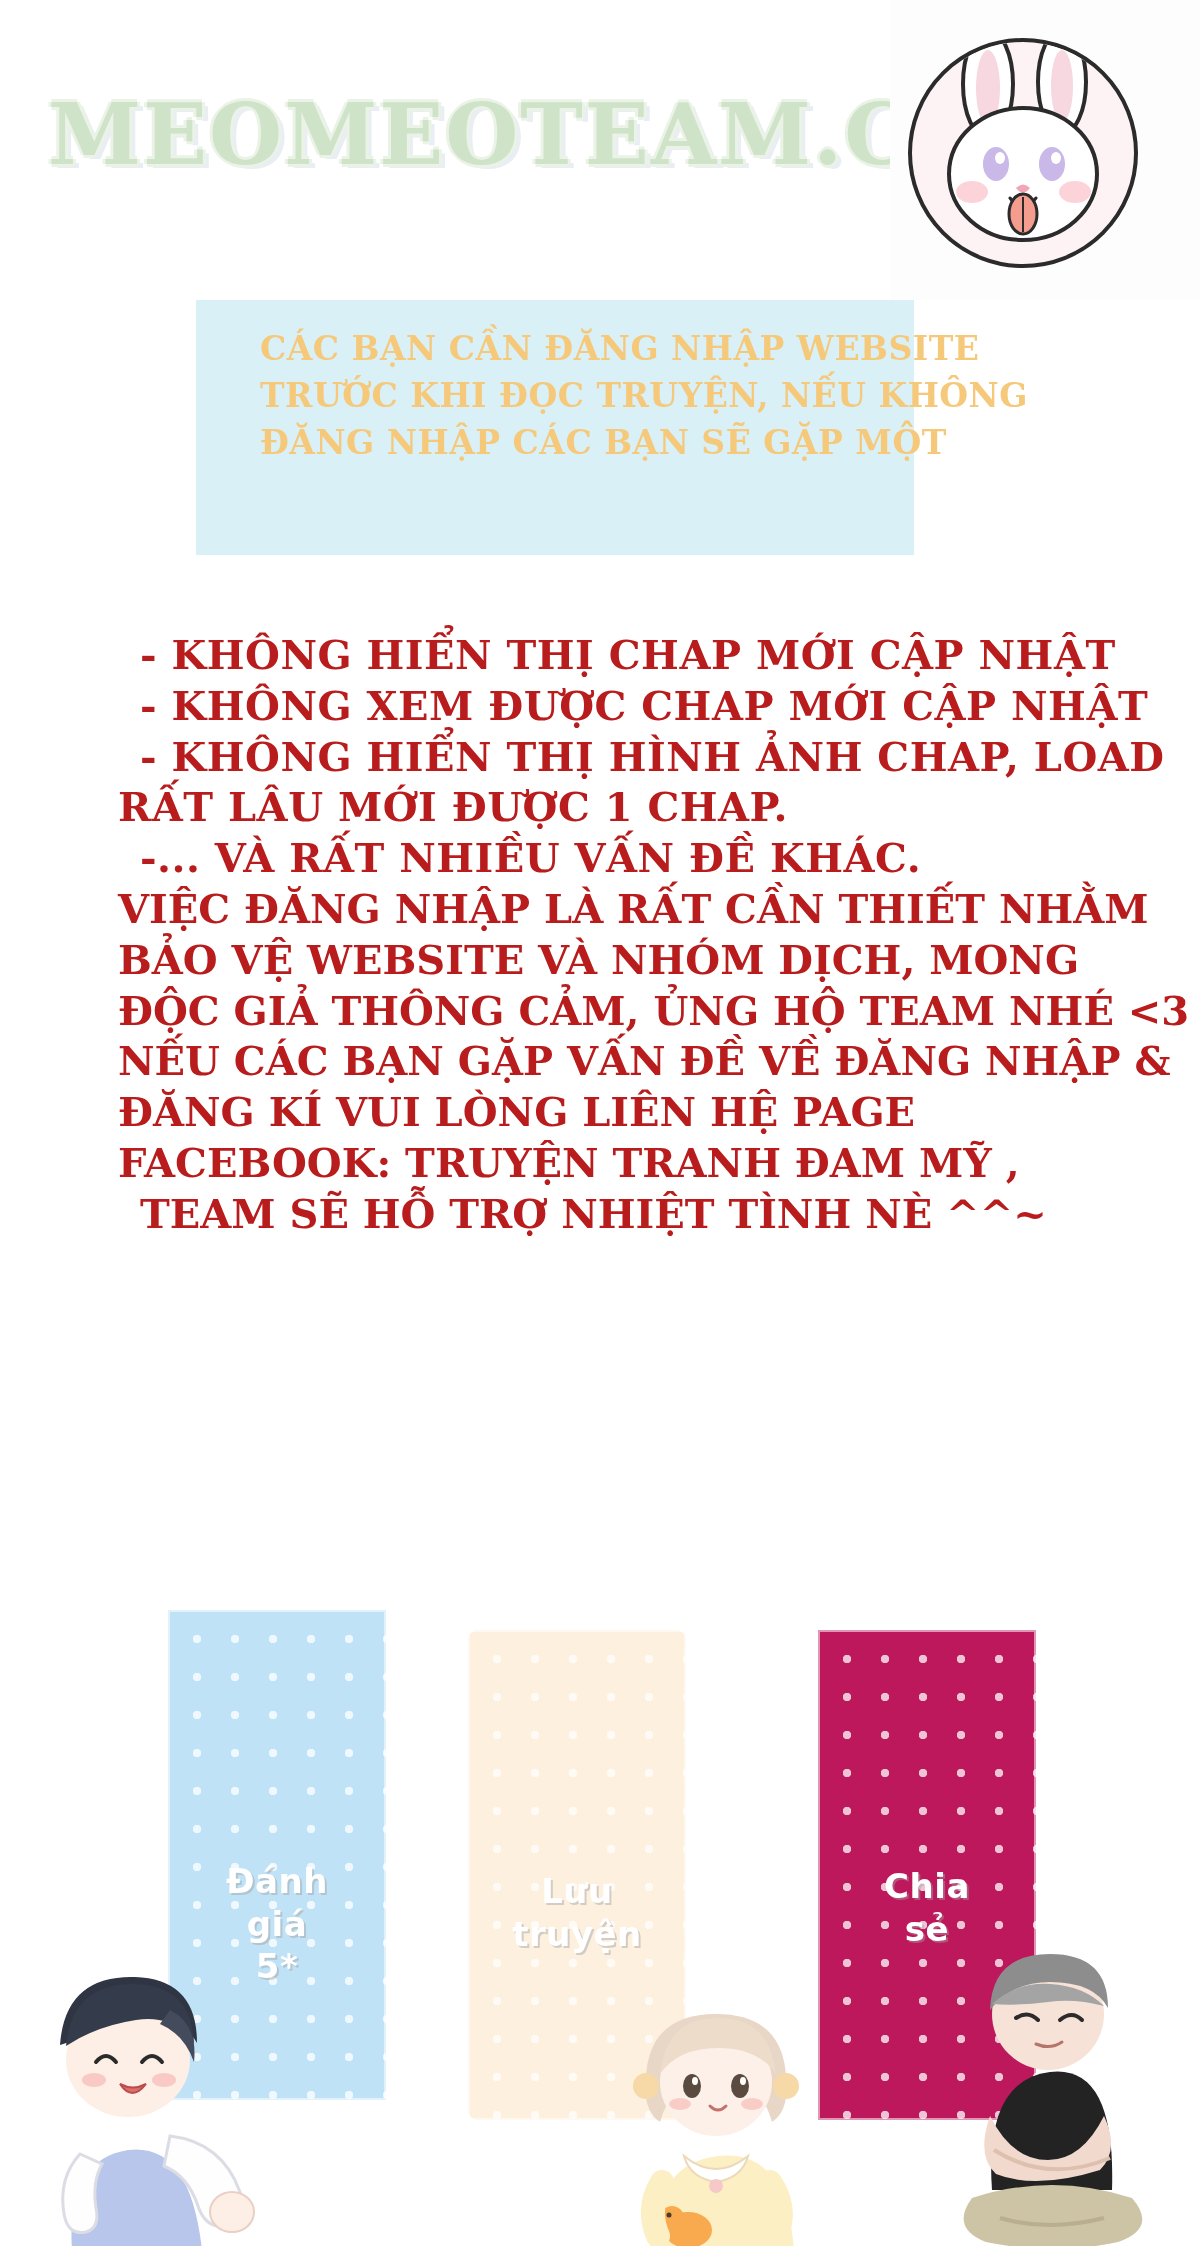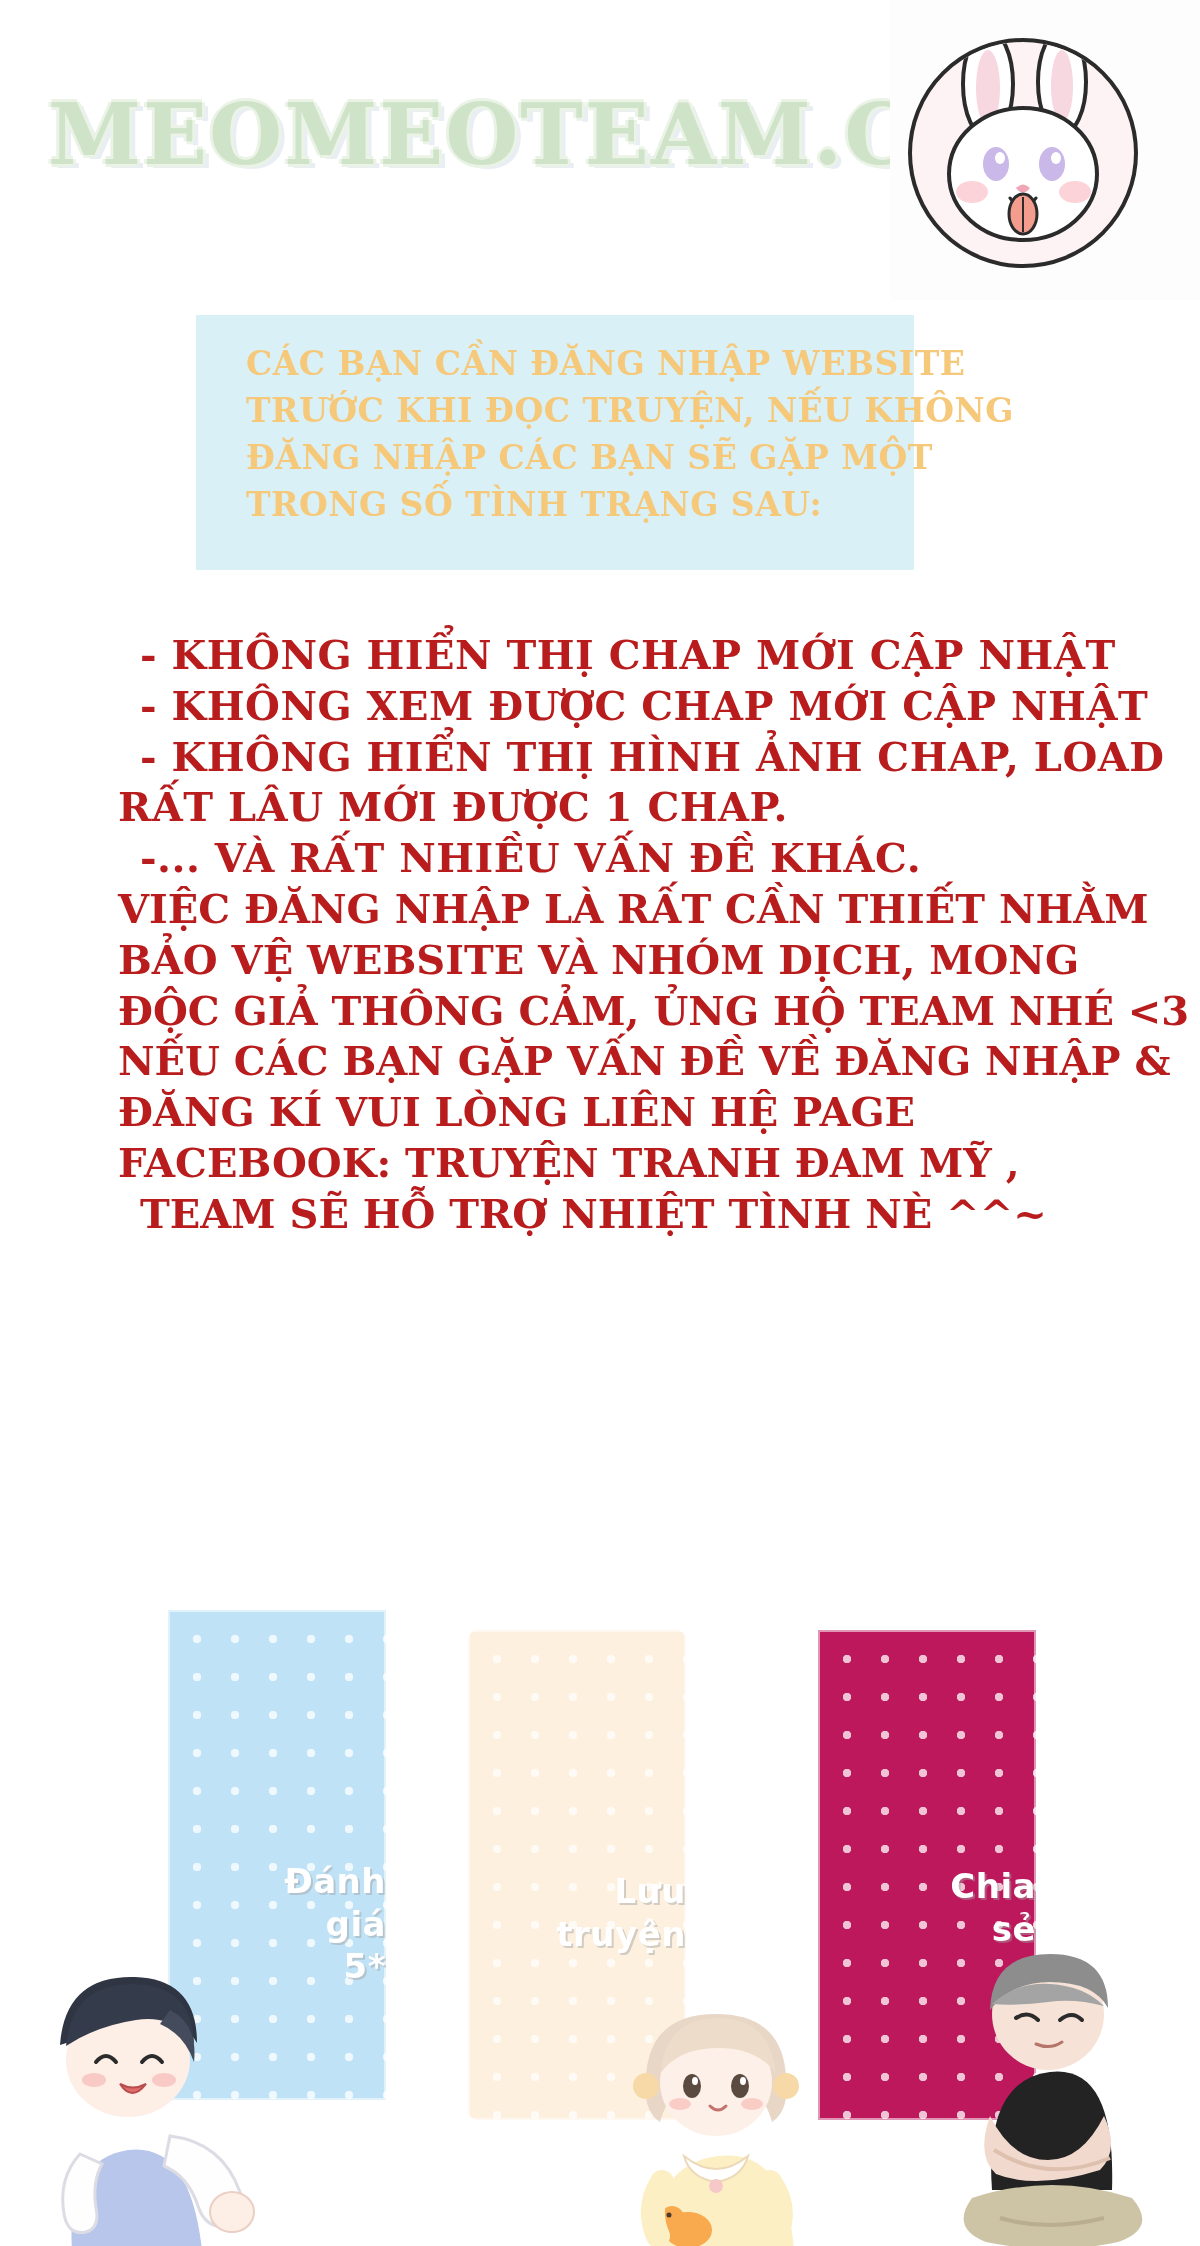--- a/index.html
+++ b/index.html
@@ -59,25 +59,25 @@
     border-radius: 50%;
     background: #fdf3f4;
     border: 4px solid #2b2b2b;
     overflow: hidden;
   }
 
   
   .notice-box {
     position: absolute;
     left: 196px;
-    top: 315px;
+    top: 300px;
     width: 718px;
     min-height: 255px;
     background: #d9f0f7;
-    padding: 26px 30px 26px 50px;
+    padding: 26px 30px 26px 64px;
   }
   .notice-line {
     font-family: "DejaVu Serif", serif;
     font-weight: bold;
     font-size: 33px;
     line-height: 1.42;
     color: #f5c87a;
     letter-spacing: 0.5px;
     text-transform: uppercase;
     white-space: nowrap;
@@ -118,21 +118,21 @@
     overflow: hidden;
   }
   .card .card-inner {
     position: absolute;
     inset: 0;
   }
   .card-label {
     position: absolute;
     left: 0;
     width: 100%;
-    text-align: right;
+    text-align: center;
     font-family: "DejaVu Sans", sans-serif;
     font-weight: bold;
     font-size: 34px;
     line-height: 1.25;
     color: #ffffff;
     text-shadow: 2px 2px 0 rgba(160,160,160,0.45);
     letter-spacing: 0.5px;
   }
   #card-rate   { left: 168px; top: 0px;  background: #bfe2f6; }
   #card-save   { left: 468px; top: 20px; background: #fdf0de; border-radius: 10px; }
@@ -191,21 +191,20 @@
           <line x1="111" y1="155" x2="111" y2="190" stroke="#2b2b2b" stroke-width="2"></line>
         </svg>
       </div>
     </div>
   </div>
 
   <div class="notice-box">
     <div class="notice-line">CÁC BẠN CẦN ĐĂNG NHẬP WEBSITE</div>
     <div class="notice-line">TRƯỚC KHI ĐỌC TRUYỆN, NẾU KHÔNG</div>
     <div class="notice-line">ĐĂNG NHẬP CÁC BẠN SẼ GẶP MỘT</div>
-    <div class="notice-line">TRONG SỐ TÌNH TRẠNG SAU:</div>
   </div>
 
   <div class="body-text">
     <div class="body-line indent">- KHÔNG HIỂN THỊ CHAP MỚI CẬP NHẬT</div>
     <div class="body-line indent">- KHÔNG XEM ĐƯỢC CHAP MỚI CẬP NHẬT</div>
     <div class="body-line indent">- KHÔNG HIỂN THỊ HÌNH ẢNH CHAP, LOAD</div>
     <div class="body-line">RẤT LÂU MỚI ĐƯỢC 1 CHAP.</div>
     <div class="body-line indent">-... VÀ RẤT NHIỀU VẤN ĐỀ KHÁC.</div>
     <div class="body-line tight">VIỆC ĐĂNG NHẬP LÀ RẤT CẦN THIẾT NHẰM</div>
     <div class="body-line tight">BẢO VỆ WEBSITE VÀ NHÓM DỊCH, MONG</div>

